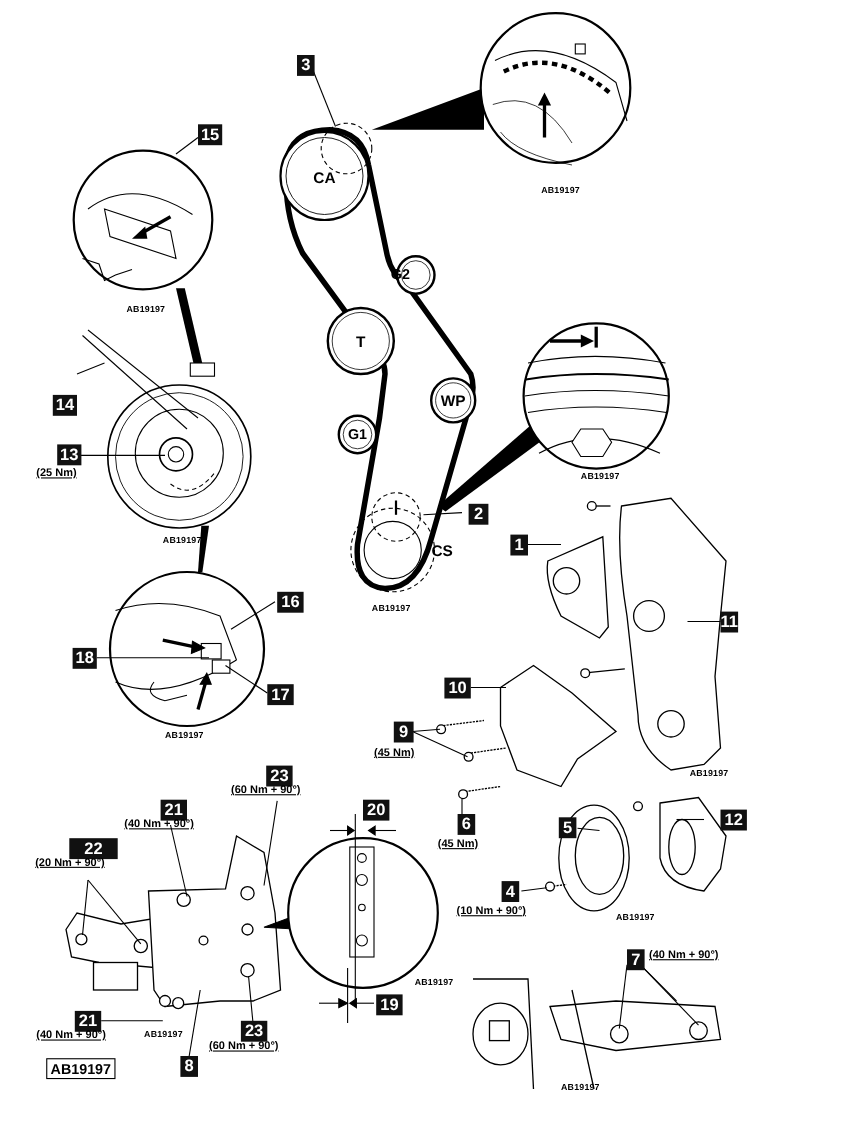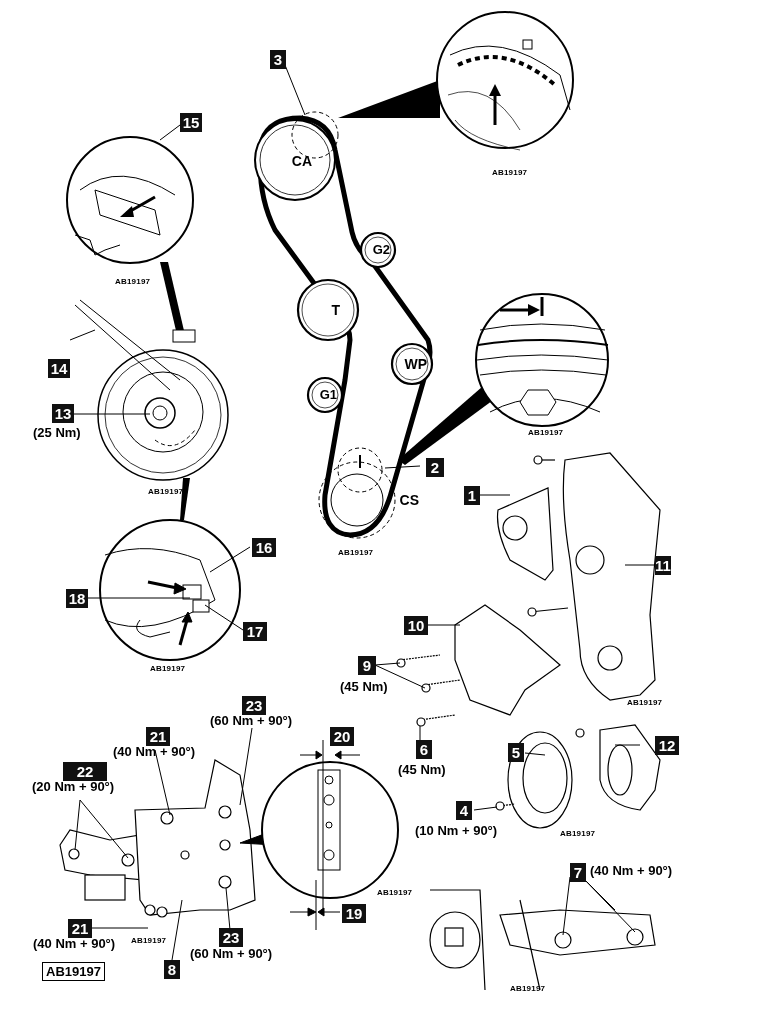--- a/index.html
+++ b/index.html
@@ -2,25 +2,25 @@
 <html><head>
 <meta charset="utf-8">
 <style>
   html, body { margin: 0; padding: 0; background: #ffffff; }
   body { width: 783px; height: 1035px; position: relative; overflow: hidden;
          font-family: "Liberation Sans", sans-serif; color: #000; }
   svg#diagram { position: absolute; left: 0; top: 0; width: 783px; height: 1035px; }
   .callout { position: absolute; background: #111; color: #fff; font-weight: bold;
              font-size: 15px; line-height: 19px; height: 19px; text-align: center;
              font-family: "Liberation Sans", sans-serif; }
-  .torque { position: absolute; font-weight: bold; font-size: 13px; white-space: nowrap;
-            font-family: "Liberation Sans", sans-serif; }
+  .torque { position: absolute; font-weight: bold; font-size: 10px; white-space: nowrap;
+            font-family: "Liberation Sans", sans-serif; text-decoration: underline; }
   .ref { position: absolute; font-size: 8px; font-weight: bold; letter-spacing: 0.2px;
          font-family: "Liberation Sans", sans-serif; }
-  .pulley-label { position: absolute; font-weight: bold; font-size: 14px; text-align: right;
+  .pulley-label { position: absolute; font-weight: bold; font-size: 14px; text-align: center;
                   font-family: "Liberation Sans", sans-serif; }
   .figref { position: absolute; left: 42px; top: 962px; border: 1.5px solid #000;
             font-weight: bold; font-size: 13px; padding: 1px 3px; }
 </style>
 </head>
 <body>
 
 <svg id="diagram" viewBox="0 0 783 1035" xmlns="http://www.w3.org/2000/svg">
 
   <g fill="none" stroke="#000">
@@ -216,21 +216,21 @@
     <line x1="80" y1="800" x2="75" y2="850"></line>
     <line x1="80" y1="800" x2="128" y2="858"></line>
     <line x1="92" y1="928" x2="148" y2="928"></line>
     <line x1="252" y1="728" x2="240" y2="805"></line>
     <line x1="230" y1="930" x2="226" y2="888"></line>
     <line x1="172" y1="960" x2="182" y2="900"></line>
   </g>
 </svg>
 
 <div class="pulley-label" style="left:278px;top:153px;width:34px;">CA</div>
-<div class="pulley-label" style="left:366px;top:242px;width:24px;font-size:13px;">G2</div>
+<div class="pulley-label" style="left:352px;top:242px;width:24px;font-size:13px;">G2</div>
 <div class="pulley-label" style="left:316px;top:302px;width:24px;">T</div>
 <div class="pulley-label" style="left:397px;top:356px;width:30px;">WP</div>
 <div class="pulley-label" style="left:313px;top:387px;width:24px;font-size:13px;">G1</div>
 <div class="pulley-label" style="left:340px;top:492px;width:34px;margin-left:45px;">CS</div>
 
 <div class="ref" style="left:492px;top:168px;">AB19197</div>
 <div class="ref" style="left:115px;top:277px;">AB19197</div>
 <div class="ref" style="left:528px;top:428px;">AB19197</div>
 <div class="ref" style="left:148px;top:487px;">AB19197</div>
 <div class="ref" style="left:338px;top:548px;">AB19197</div>

